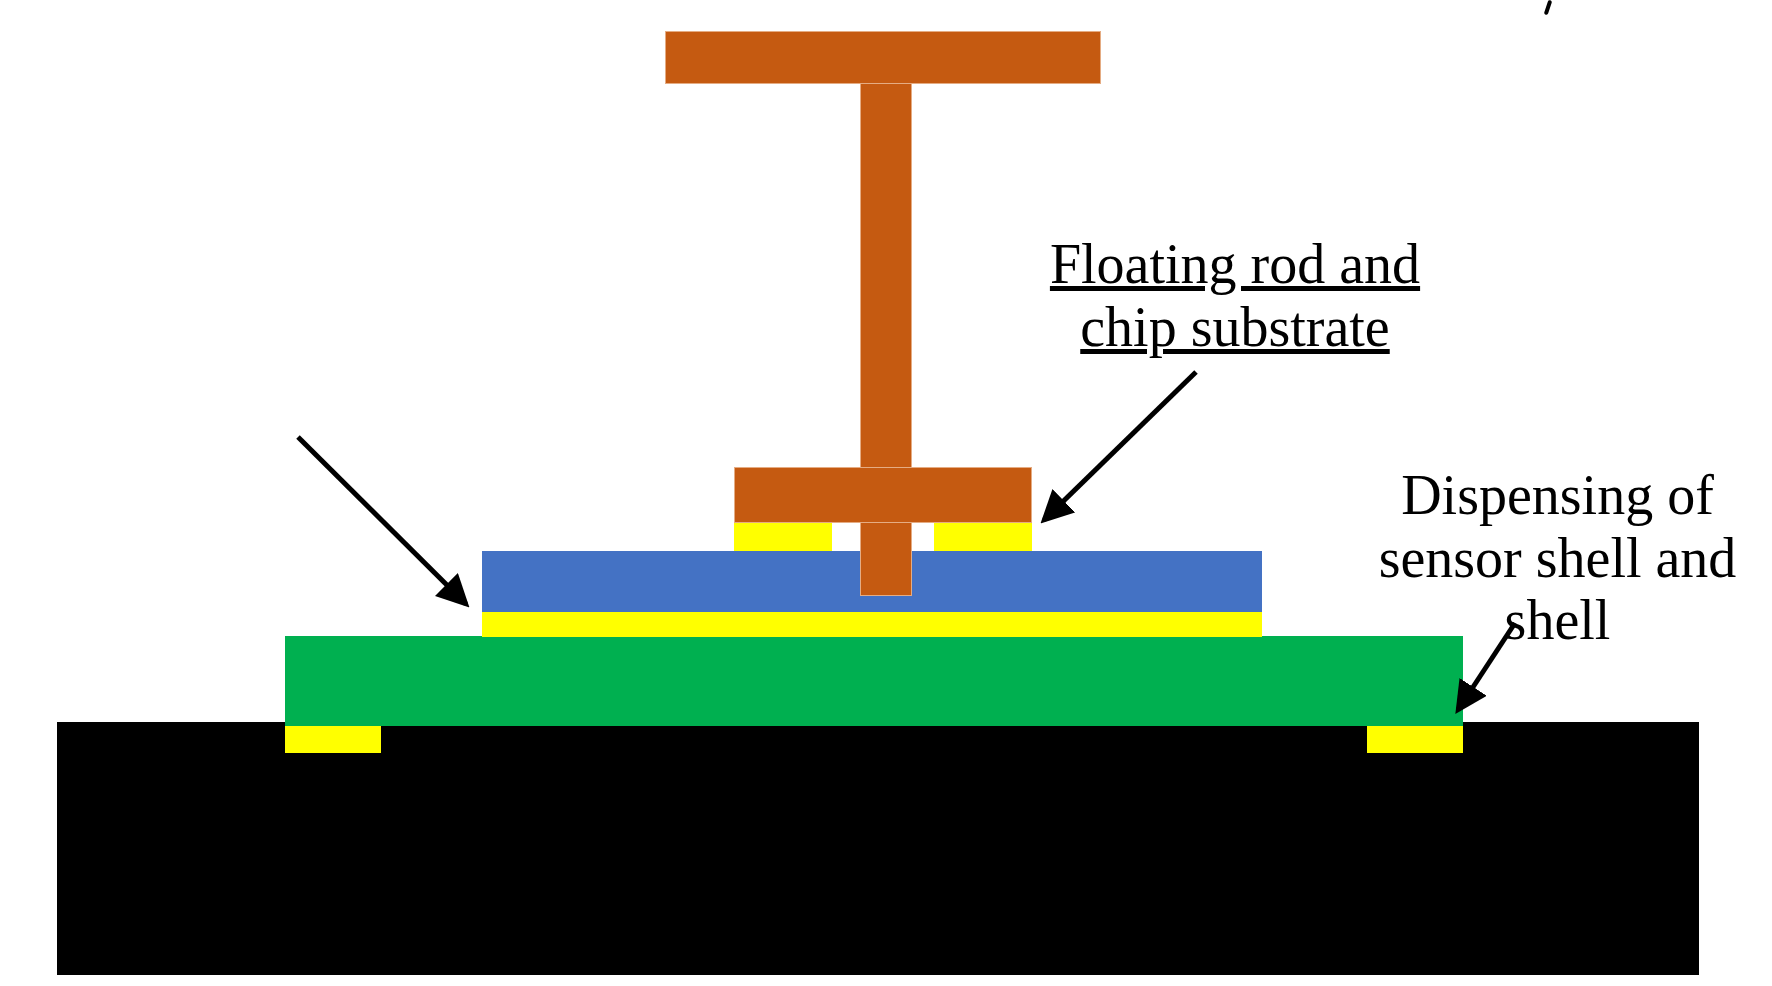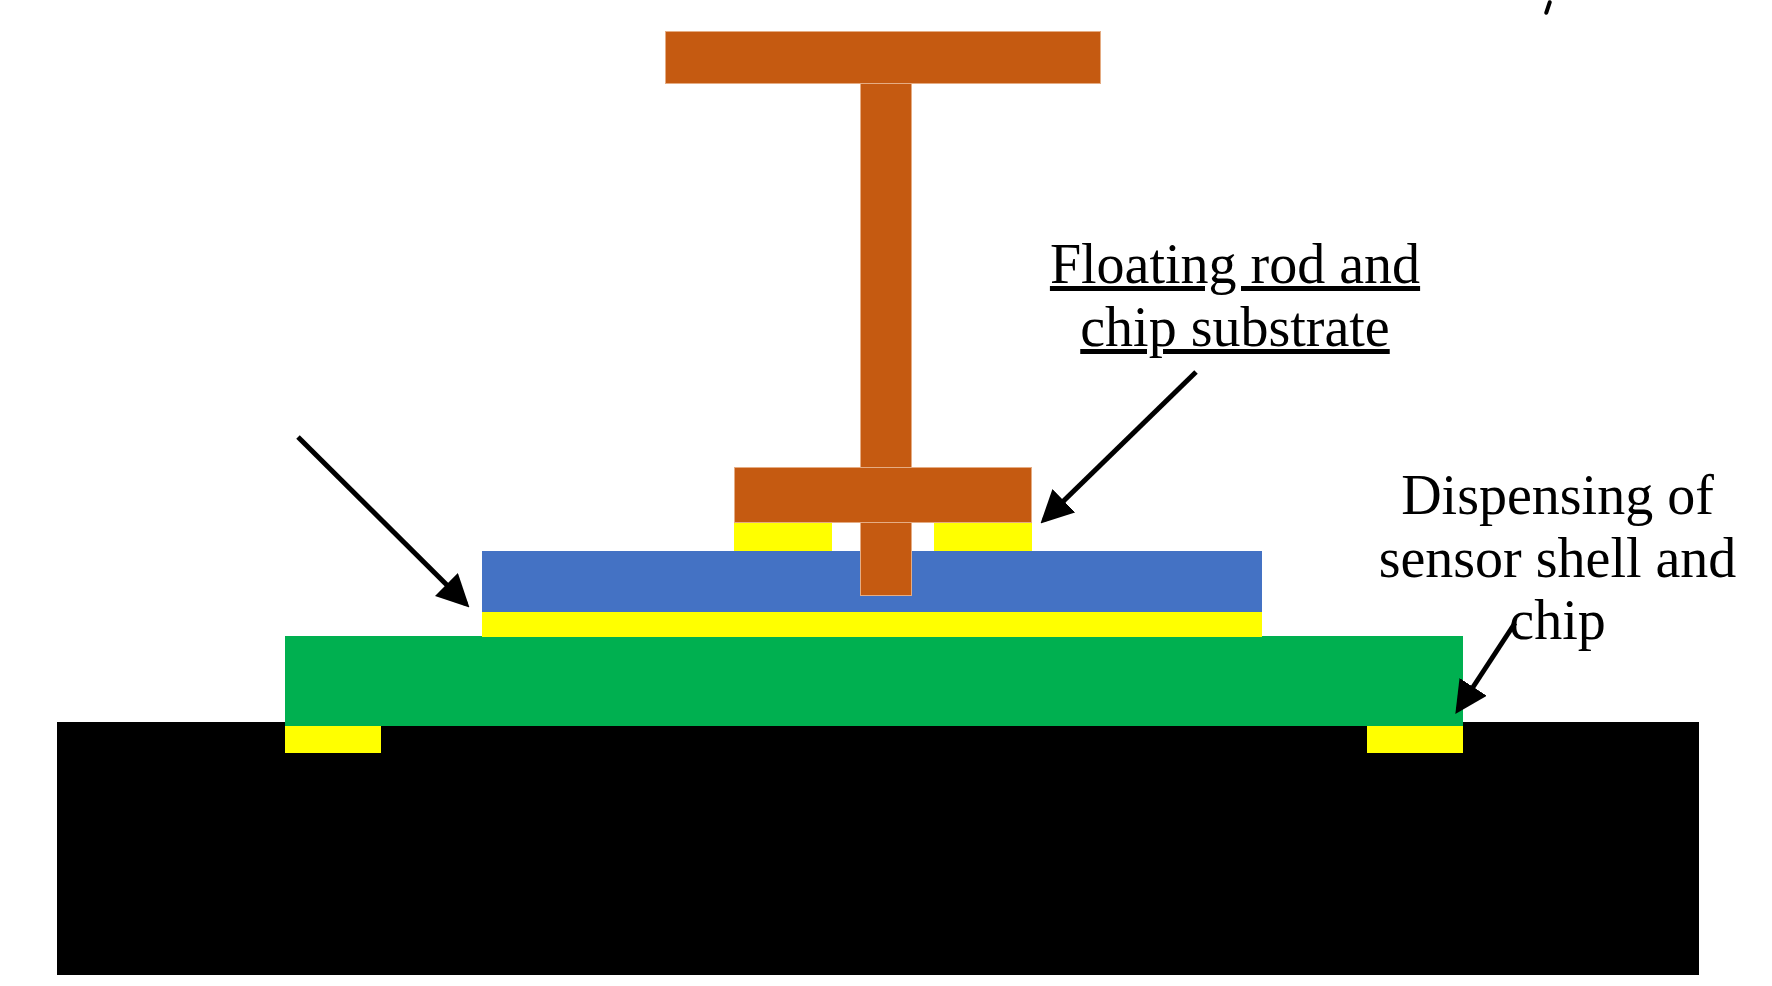--- a/index.html
+++ b/index.html
@@ -105,21 +105,21 @@
 
 
   <div class="label label-floating">
     <div>Floating rod and</div>
     <div>chip substrate</div>
   </div>
 
   <div class="label label-sensor">
     <div>Dispensing of</div>
     <div>sensor shell and</div>
-    <div>chip</div>
+    <div>shell</div>
   </div>
 
   <svg class="arrows" viewBox="0 0 1772 986" xmlns="http://www.w3.org/2000/svg">
     <defs>
       <marker id="ah" viewBox="0 0 10 10" refX="8.5" refY="5" markerWidth="6.5" markerHeight="6.5" orient="auto">
         <path d="M0 0 L10 5 L0 10 z" fill="#000000"></path>
       </marker>
     </defs>
     <line class="arrow-line" x1="298" y1="437" x2="466" y2="604" marker-end="url(#ah)"></line>
     <line class="arrow-line" x1="1196" y1="372" x2="1044" y2="520" marker-end="url(#ah)"></line>

